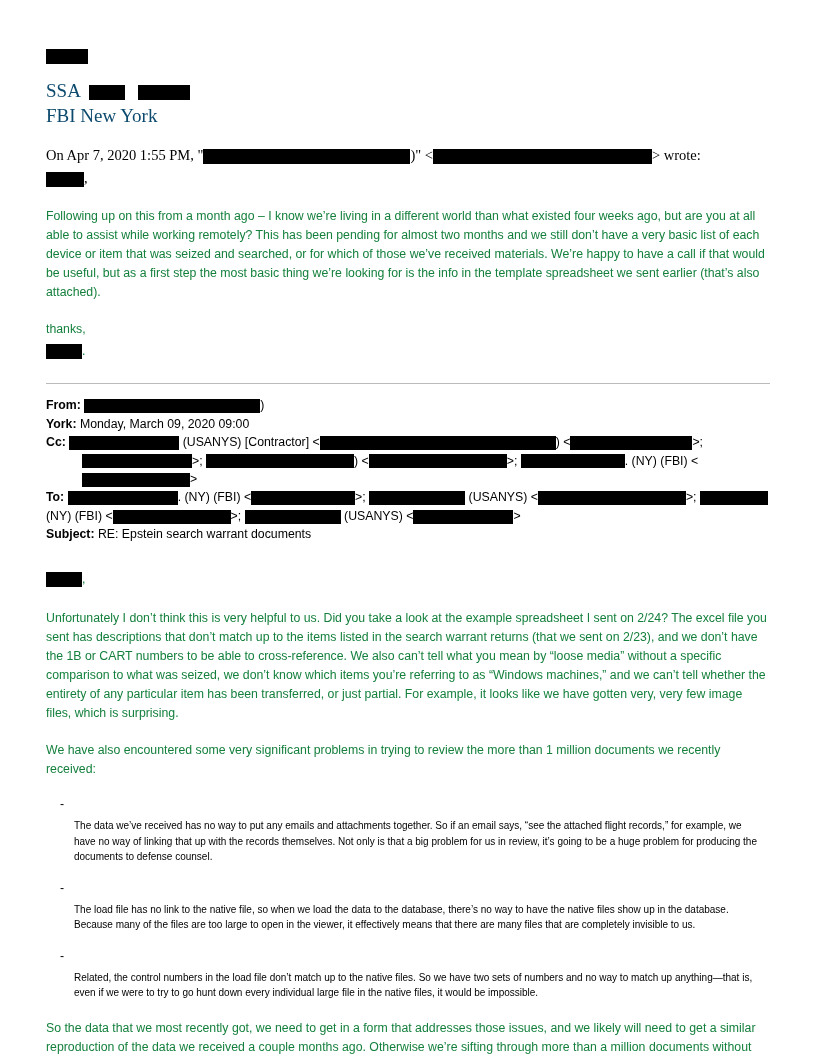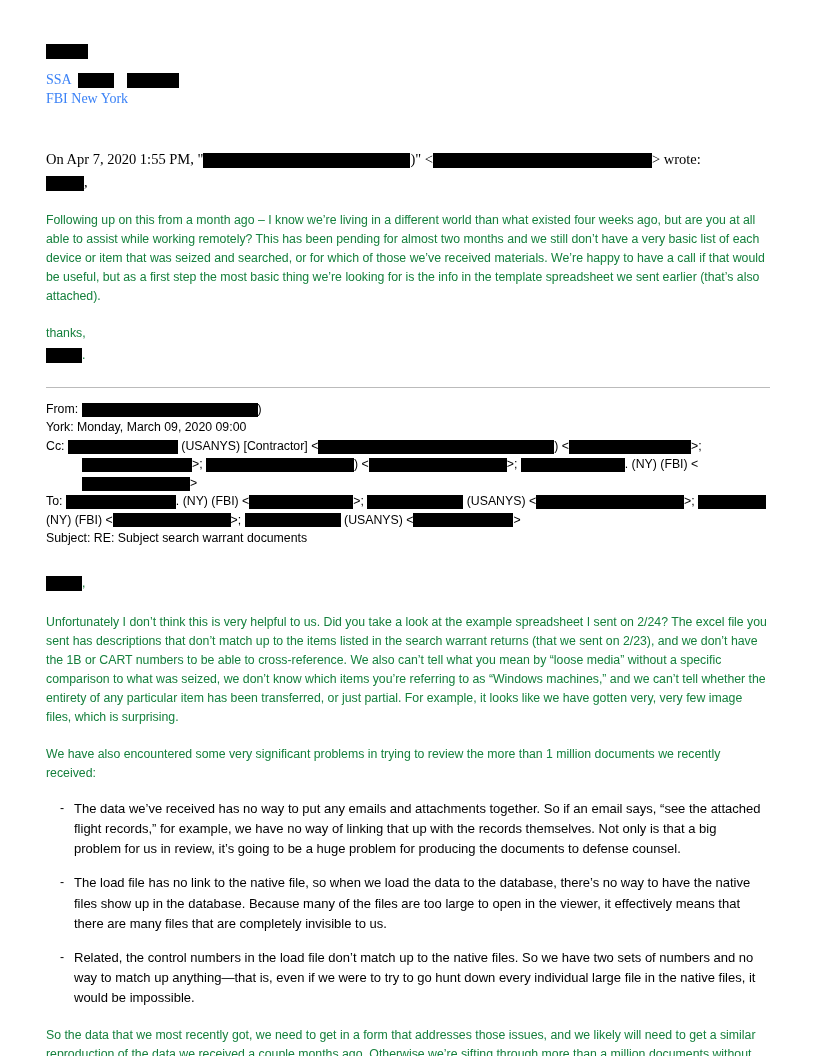--- a/index.html
+++ b/index.html
@@ -25,35 +25,35 @@
   .redact {
     display: inline-block;
     background: #000000;
     vertical-align: middle;
     height: 13px;
     border-radius: 0;
   }
   .redact.tall { height: 14px; }
   .sig-block {
     font-family: "Liberation Serif", serif;
-    font-size: 14px;
+    font-size: 19px;
     line-height: 1.35;
-    color: #3b82f6;
+    color: #0c4a6e;
   }
   .sig-top-redact {
     margin-top: 2px;
     margin-bottom: 10px;
   }
   .sig-line { white-space: nowrap; }
 
   .wrote-line {
     font-family: "Liberation Serif", serif;
     font-size: 14.5px;
     line-height: 1.45;
-    margin-top: 40px;
+    margin-top: 16px;
   }
 
   .body-text {
     font-family: "Liberation Sans", sans-serif;
     font-size: 12.3px;
     line-height: 1.55;
     color: #15803d;
     text-align: left;
   }
   .para { margin-top: 18px; }
@@ -62,42 +62,43 @@
     border: none;
     border-top: 1px solid #bbbbbb;
     margin: 22px 0 12px 0;
   }
 
   .hdr {
     font-family: "Liberation Sans", sans-serif;
     font-size: 12.3px;
     line-height: 1.5;
   }
-  .hdr b { font-weight: normal; margin-top: 12px; }
+  .hdr b { font-weight: bold; margin-top: 12px; }
 
   .bullets {
     margin-top: 16px;
   }
   .bullet {
     display: flex;
     margin-top: 14px;
   }
   .bullet .dash {
     width: 28px;
     flex: 0 0 28px;
     padding-left: 14px;
     box-sizing: border-box;
     font-size: 12.3px;
     line-height: 1.55;
   }
   .bullet .btext {
     flex: 1 1 auto;
-    font-size: 13px;
+    font-size: 10px;
     line-height: 1.55;
     padding-right: 4px;
+    margin-top: 23px;
   }
 </style>
 </head>
 <body>
 
 <div class="page">
 
   <div class="sig-block">
     <div class="sig-top-redact">
       <span class="redact tall" style="width:42px;height:15px;"></span>
@@ -158,21 +159,21 @@
       <span>(USANYS) &lt;</span><span class="redact" style="width:148px;height:14px;"></span><span>&gt;;</span>
       <span class="redact" style="width:68px;height:14px;"></span>
       <br>
       <span>(NY) (FBI) &lt;</span><span class="redact" style="width:118px;height:14px;"></span><span>&gt;;</span>
       <span class="redact" style="width:96px;height:14px;"></span>
       <span>(USANYS) &lt;</span><span class="redact" style="width:100px;height:14px;"></span><span>&gt;</span>
     </div>
 
     <div>
       <b>Subject:</b>
-      <span>RE: Subject search warrant documents</span>
+      <span>RE: Epstein search warrant documents</span>
     </div>
   </div>
 
   <div class="body-text" style="margin-top:26px;">
     <span class="redact" style="width:36px;height:15px;"></span><span>,</span>
   </div>
 
   <div class="body-text" style="margin-top:20px;">Unfortunately I don’t think this is very helpful to us.  Did you take a look at the example spreadsheet I sent on 2/24?  The excel file you sent has descriptions that don’t match up to the items listed in the search warrant returns (that we sent on 2/23), and we don’t have the 1B or CART numbers to be able to cross-reference.  We also can’t tell what you mean by “loose media” without a specific comparison to what was seized, we don’t know which items you’re referring to as “Windows machines,” and we can’t tell whether the entirety of any particular item has been transferred, or just partial.  For example, it looks like we have gotten very, very few image files, which is surprising.</div>
 
   <div class="body-text para">We have also encountered some very significant problems in trying to review the more than 1 million documents we recently received:</div>

